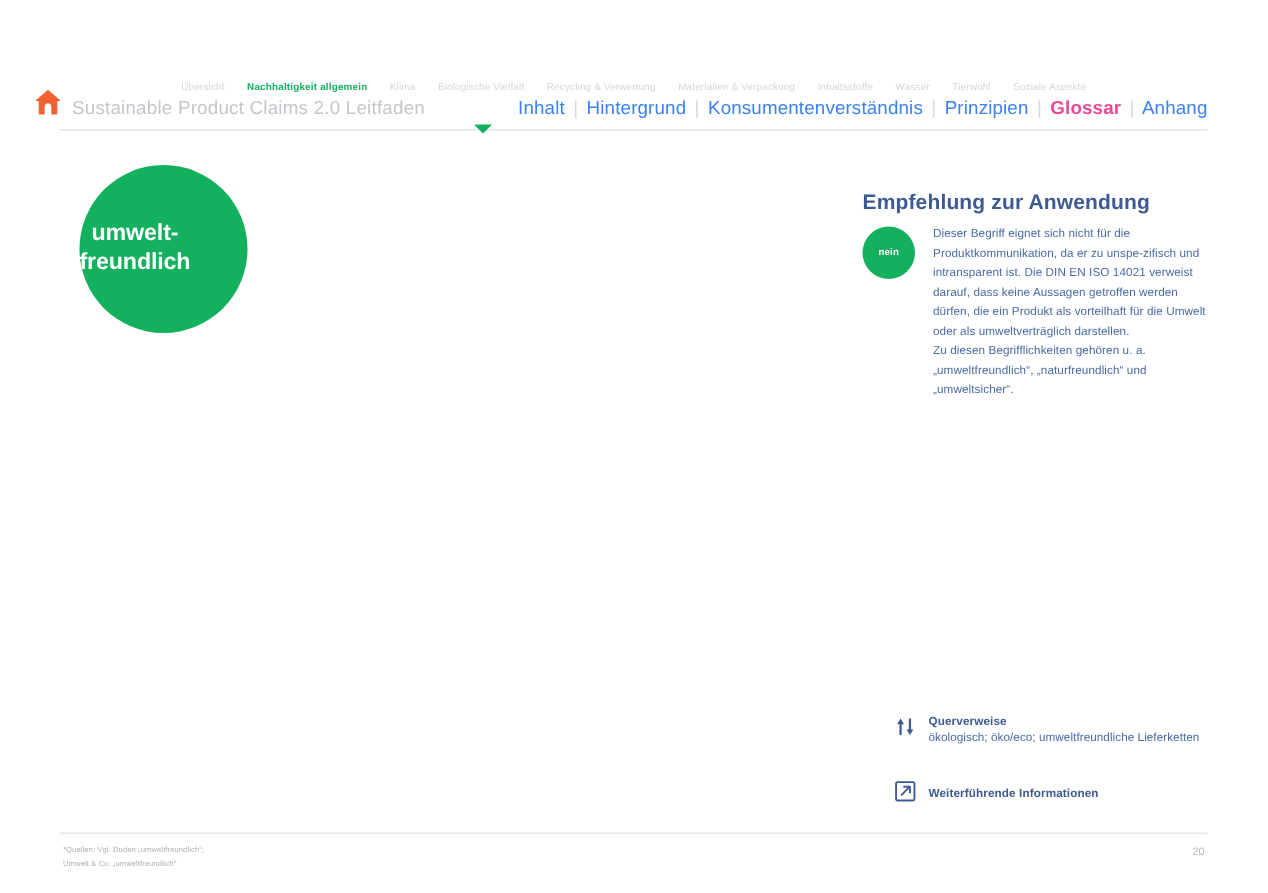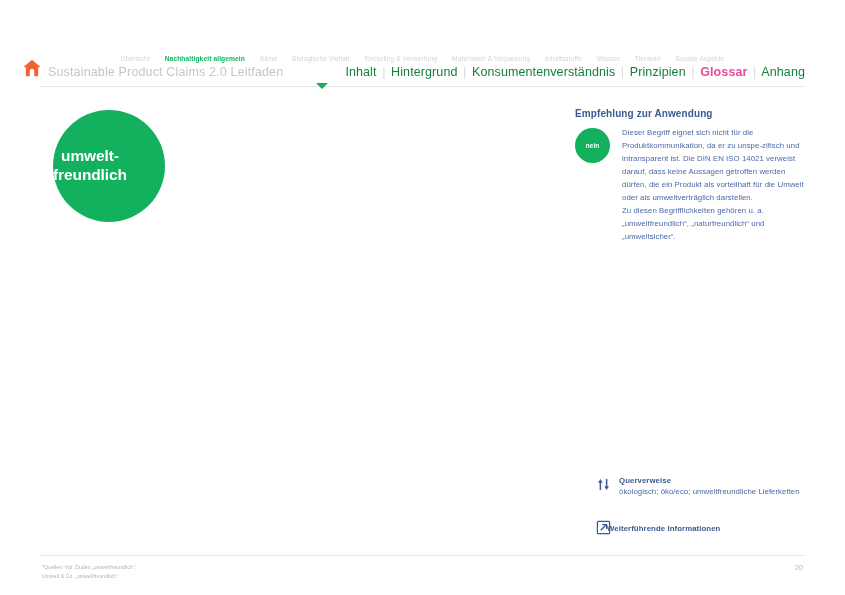--- a/index.html
+++ b/index.html
@@ -54,21 +54,21 @@
   .topnav {
     position: absolute;
     right: 40px;
     top: 29px;
     font-size: 12.5px;
     color: #c3c6cb;
     white-space: nowrap;
     letter-spacing: 0.1px;
   }
   .topnav .nav-link {
-    color: #15803d;
+    color: #3b82f6;
     text-decoration: none;
   }
   .topnav .nav-link.active {
     color: #ec4899;
     font-weight: bold;
   }
   .topnav .sep {
     color: #d7d9dd;
     padding: 0 2px;
   }
@@ -150,25 +150,26 @@
   }
 
   
   .rec {
     position: absolute;
     left: 575px;
     top: 108px;
     width: 232px;
   }
   .rec-title {
-    font-size: 10px;
+    font-size: 14px;
     font-weight: bold;
     color: #3d5a92;
     letter-spacing: 0.1px;
     margin-bottom: 8px;
+    margin-top: 18px;
   }
   .rec-body {
     position: relative;
   }
   .rec-badge {
     position: absolute;
     left: 0;
     top: 1px;
     width: 35px;
     height: 35px;
@@ -226,21 +227,21 @@
   }
 
   .moreinfo {
     position: absolute;
     left: 596px;
     top: 520px;
     width: 215px;
   }
   .moreinfo-row {
     position: relative;
-    padding-left: 11px;
+    padding-left: 23px;
     min-height: 17px;
     display: flex;
     align-items: center;
   }
   .moreinfo-icon {
     position: absolute;
     left: 0;
     top: 0px;
     width: 15px;
     height: 15px;

